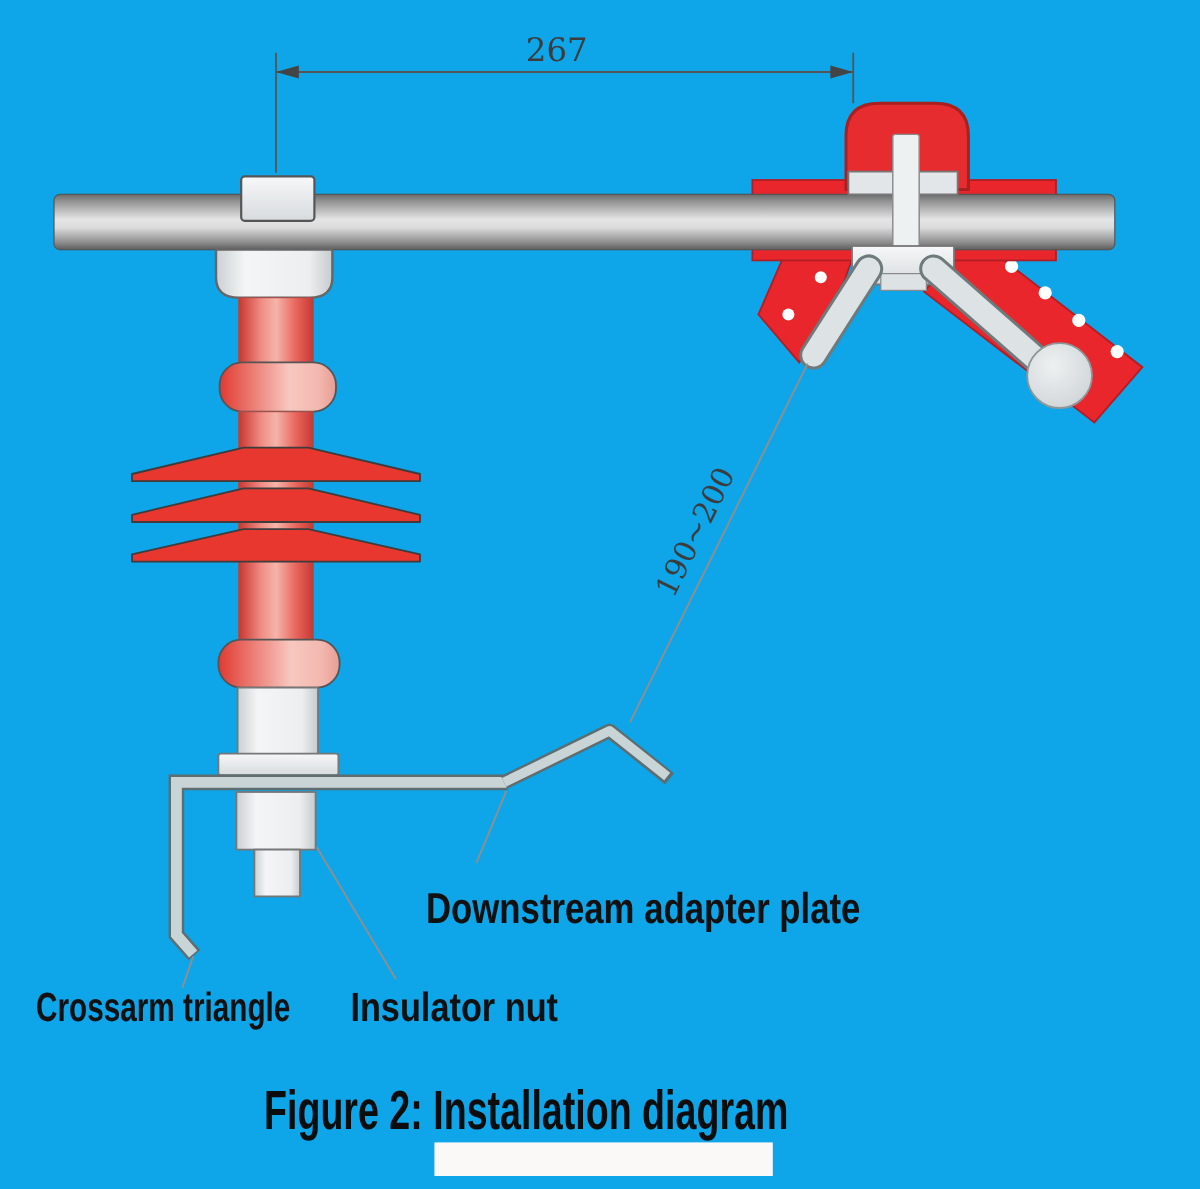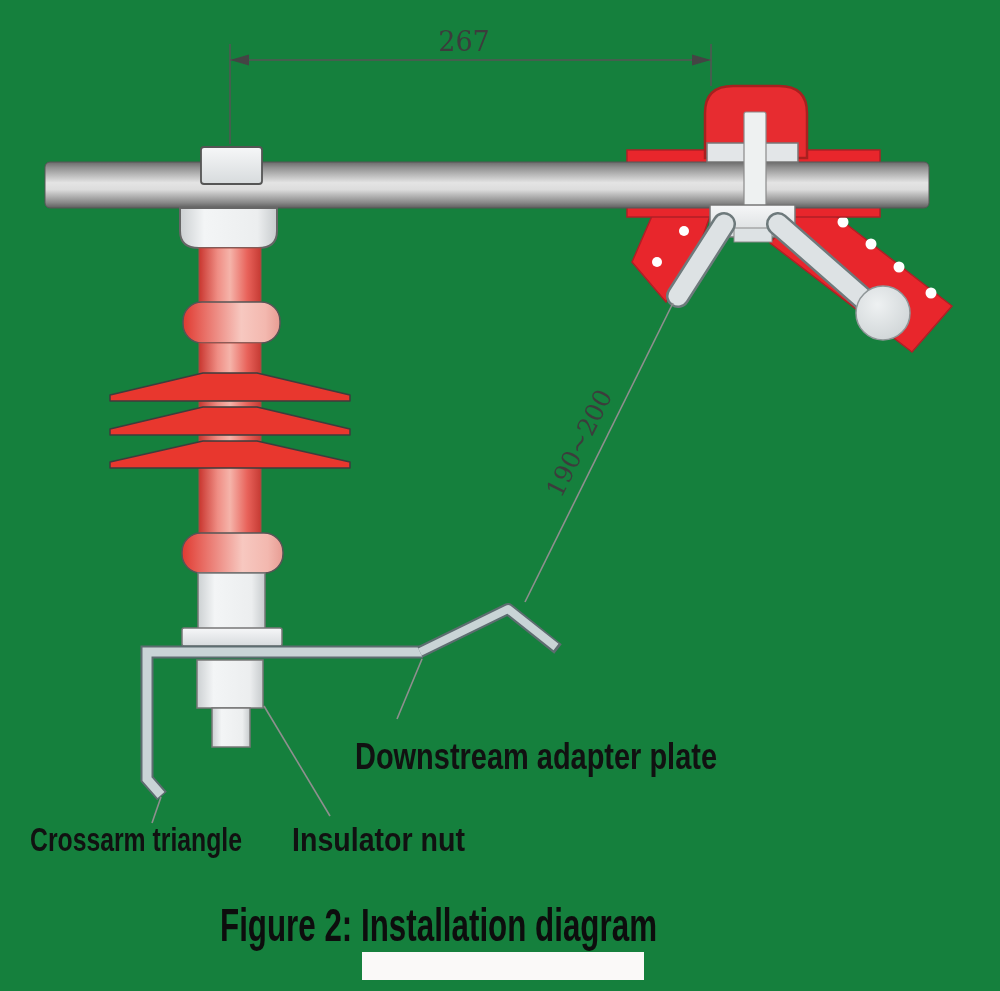--- a/index.html
+++ b/index.html
@@ -1,19 +1,19 @@
 <!DOCTYPE html>
 <html><head>
 <meta charset="utf-8">
 <style>
   html,body{margin:0;padding:0;background:#ffffff;}
   #stage{
     position:relative;
     width:1000px;height:991px;
-    background:#15803d;
+    background:#0ea5e9;
     overflow:hidden;
     font-family:"Liberation Sans", sans-serif;
   }
   svg{position:absolute;left:0;top:0;}
   text{user-select:none;}
   .dim-text{
     font-family:"DejaVu Serif", serif;
     fill:#3c3c3c;
   }
   .label-text{

